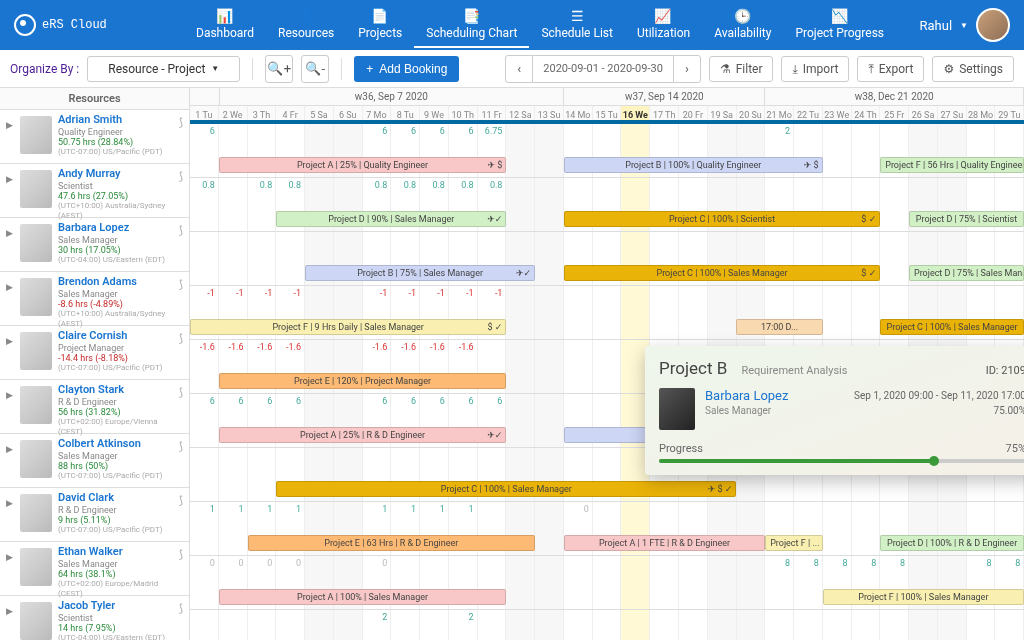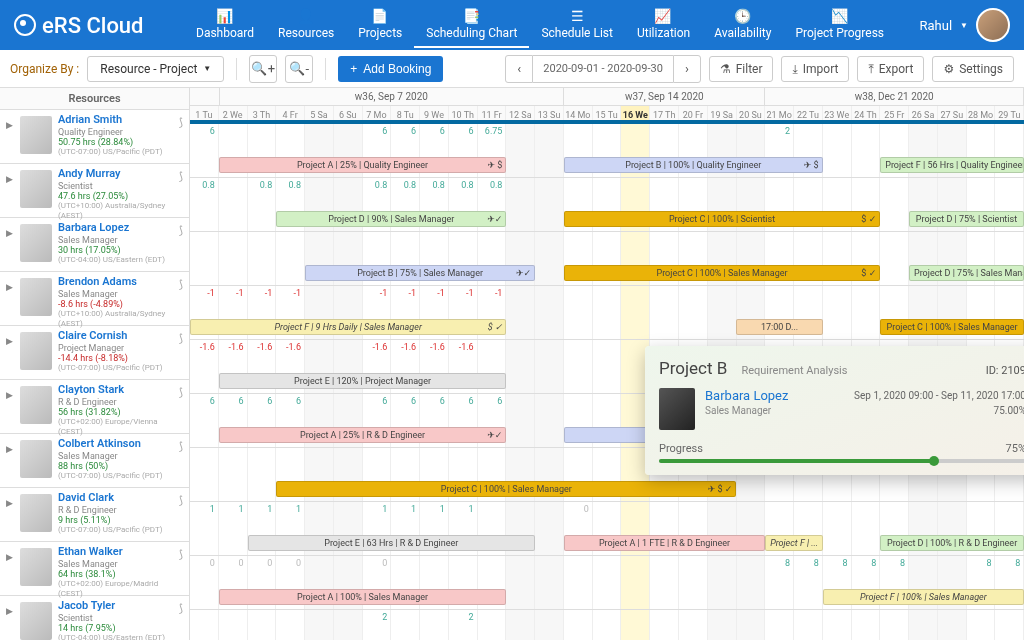--- a/index.html
+++ b/index.html
@@ -1,32 +1,32 @@
 <!DOCTYPE html>
 <html><head>
 <meta charset="utf-8">
 <style>
   * { box-sizing: border-box; margin: 0; padding: 0; }
   body { font-family: -apple-system, BlinkMacSystemFont, "Segoe UI", Roboto, Arial, sans-serif; font-size: 11px; color: #333; background: #fff; overflow: hidden; }
   
   .topnav { background: #1a75d1; color: #fff; height: 50px; display: flex; align-items: center; padding: 0 14px; }
-  .brand { display: flex; align-items: center; font-size: 22px; font-weight: 500; width: 170px; }
+  .brand { display: flex; align-items: center; font-size: 12px; font-weight: 500; width: 170px; font-family: Liberation Mono, monospace; }
   .brand-logo { width: 22px; height: 22px; border-radius: 50%; border: 2px solid #fff; margin-right: 6px; position: relative; }
   .brand-logo:after { content:""; position:absolute; left:4px; top:4px; width:6px; height:6px; background:#fff; border-radius:50%; }
   .nav-items { display: flex; gap: 0; }
   .nav-item { text-align: center; padding: 6px 12px; cursor: pointer; font-size: 12px; }
   .nav-item .ico { display:block; font-size:14px; margin-bottom:2px; }
   .nav-item.active { border-bottom: 2px solid #fff; }
   .topnav .spacer { flex: 1; }
   .user-menu { display:flex; align-items:center; gap:8px; font-size:13px; }
   .avatar { width: 34px; height: 34px; border-radius: 50%; background: linear-gradient(135deg,#c9a07a,#8d6e55); border:2px solid #fff; }
   
   .toolbar { height: 38px; border-bottom: 1px solid #ddd; display: flex; align-items: center; padding: 0 10px; gap: 8px; font-size: 12px; background:#fff; }
-  .tb-label { color:#a16207; }
-  .select { border:1px solid #ccc; padding: 5px 12px; border-radius:3px; background:#fff; display:flex; align-items:center; gap:6px; cursor:pointer; }
+  .tb-label { color:#4c1d95; }
+  .select { border:1px solid #ccc; padding: 5px 20px; border-radius:3px; background:#fff; display:flex; align-items:center; gap:6px; cursor:pointer; }
   .sep { width:1px; height:22px; background:#ddd; margin:0 4px; }
   .icon-btn { width:28px; height:28px; border:1px solid #ccc; border-radius:3px; background:#fff; display:flex; align-items:center; justify-content:center; cursor:pointer; color:#555; font-size:13px; }
   .btn-primary { background:#1a75d1; color:#fff; border:none; border-radius:3px; padding:6px 12px; display:flex; align-items:center; gap:6px; cursor:pointer; font-size:12px; }
   .toolbar .spacer { flex:1; }
   .date-nav { display:flex; align-items:center; }
   .date-nav .icon-btn { border-radius:0; }
   .date-nav .icon-btn:first-child { border-radius:3px 0 0 3px; }
   .date-nav .icon-btn:last-child { border-radius:0 3px 3px 0; }
   .date-range { border:1px solid #ccc; border-left:none; border-right:none; height:28px; display:flex; align-items:center; padding:0 10px; font-size:11px; color:#666; }
   .tb-btn { border:1px solid #ccc; background:#fff; padding:5px 10px; border-radius:3px; display:flex; align-items:center; gap:5px; cursor:pointer; color:#555; }
@@ -57,23 +57,23 @@
   .sidebar .res .role { font-size:9px; color:#888; }
   .sidebar .res .hrs { font-size:9px; color:#2a8a3a; }
   .sidebar .res .hrs.neg { color:#c62828; }
   .sidebar .res .tz { font-size:8px; color:#aaa; }
   .sidebar .res .rss { position:absolute; right:6px; top:6px; color:#aaa; font-size:11px;}
   .bar { position:absolute; height:16px; border:1px solid rgba(0,0,0,0.15); border-radius:2px; font-size:9px; line-height:14px; padding:0 4px; white-space:nowrap; overflow:hidden; text-align:center; color:#444; bottom:4px; }
   .bar .icons { position:absolute; right:3px; top:0; font-size:9px; }
   .c-red { background:#f8c8c8; }
   .c-blue { background:#cdd6f5; }
   .c-green { background:#d2f0c5; }
-  .c-yellow { background:#f8efb0;font-style:italic; }
+  .c-yellow { background:#f8efb0; }
   .c-purple { background:#eab308;text-align:center; }
-  .c-teal { background:#e5e5e5; }
+  .c-teal { background:#fdba74; }
   .c-orange { background:#f9d9b0; }
   
   .popup { position:absolute; left:455px; top:258px; width:395px; background:linear-gradient(160deg,#eef6ec,#f5f0e8); border-radius:4px; box-shadow:0 6px 18px rgba(0,0,0,.25); padding:12px 14px; z-index:50; }
   .popup-h { display:flex; align-items:baseline; gap:14px; margin-bottom:10px;}
   .popup-h .pname { font-size:17px; color:#444;}
   .popup-h .phase { font-size:11px; color:#888;}
   .popup-h .pid { margin-left:auto; font-size:11px; color:#555;}
   .popup-row { display:flex; gap:10px; align-items:flex-start;}
   .popup-row .pic { width:36px; height:42px; background:linear-gradient(135deg,#555,#222); border-radius:2px;}
   .popup-row .mid { flex:1;}

